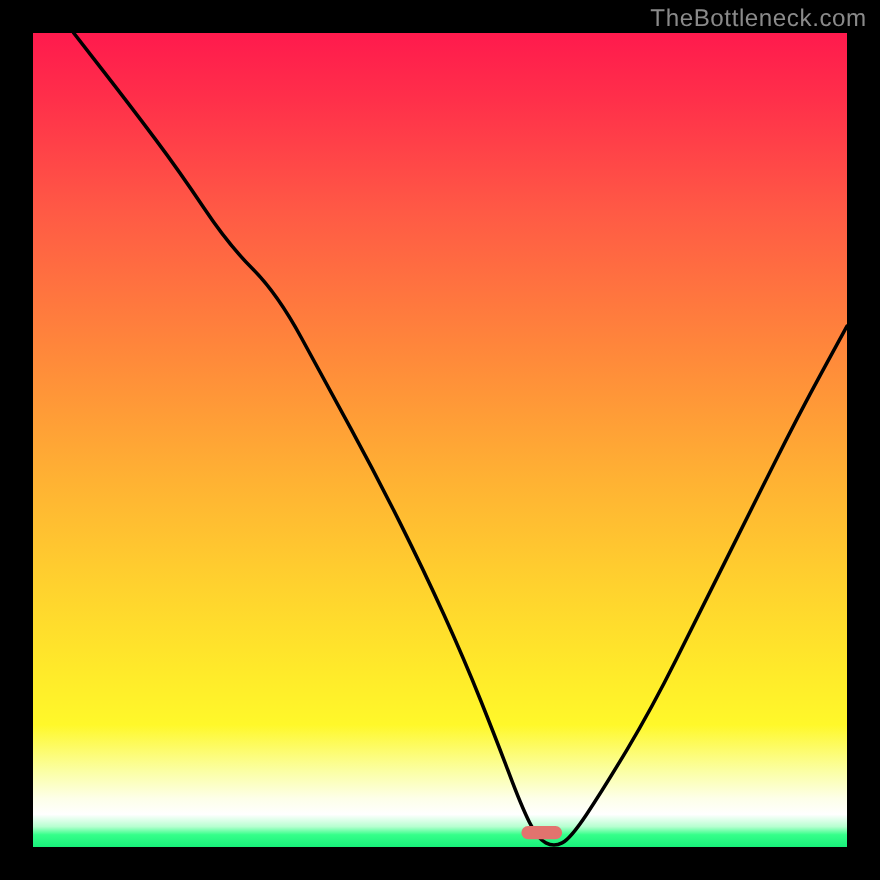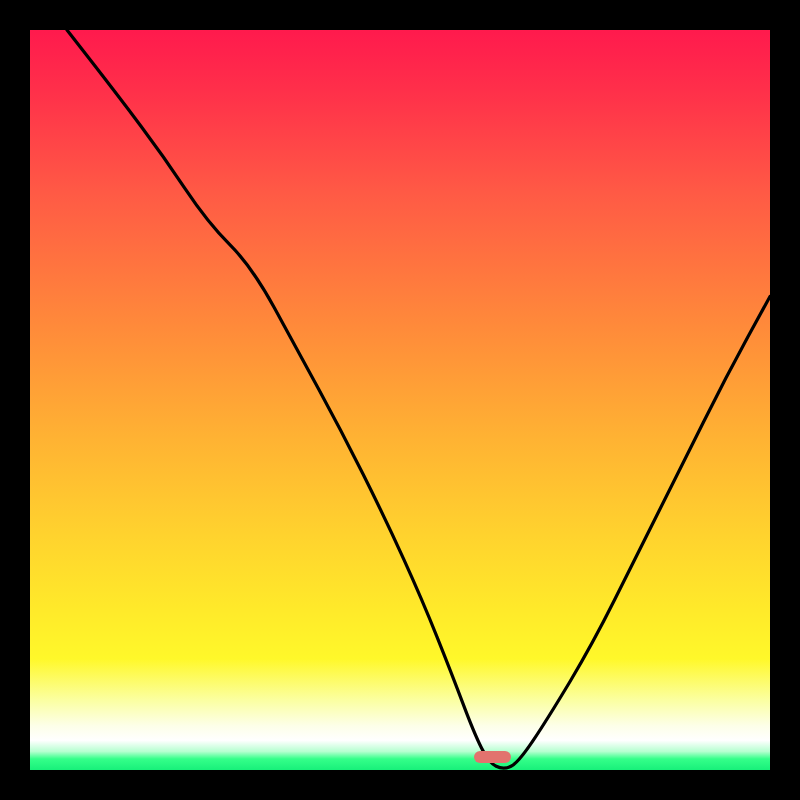--- a/index.html
+++ b/index.html
@@ -77,20 +77,21 @@
     stroke-width: 3.2;
     stroke-linecap: round;
     stroke-linejoin: round;
   }
 </style>
 </head>
 <body>
 
 <div class="frame">
 
+  <div class="watermark">TheBottleneck.com</div>
 
   <div class="plot-area">
     <div class="gradient-bg"></div>
 
     <svg class="curve" viewBox="0 0 740 740" preserveAspectRatio="none">
       <path d="M 37.0 0.0 Q 37.0 0.0 62.9 33.3 Q 88.8 66.6 111.0 96.2 Q 133.2 125.8 155.4 159.1 Q 177.6 192.4 199.8 214.6 Q 222.0 236.8 244.2 277.5 Q 266.4 318.2 288.6 358.9 Q 310.8 399.6 333.0 444.0 Q 355.2 488.4 373.7 529.1 Q 392.2 569.8 407.0 606.8 Q 421.8 643.8 432.9 673.4 Q 444.0 703.0 451.4 717.8 Q 458.8 732.6 466.2 736.3 Q 473.6 740.0 481.0 736.3 Q 488.4 732.6 503.2 710.4 Q 518.0 688.2 540.2 651.2 Q 562.4 614.2 584.6 569.8 Q 606.8 525.4 629.0 481.0 Q 651.2 436.6 673.4 392.2 Q 695.6 347.8 717.8 307.1 T 740.0 266.4"></path>
     </svg>
 
     <div class="marker" style="left: 444px; width: 37px; top: 720.68px;"></div>
   </div>

